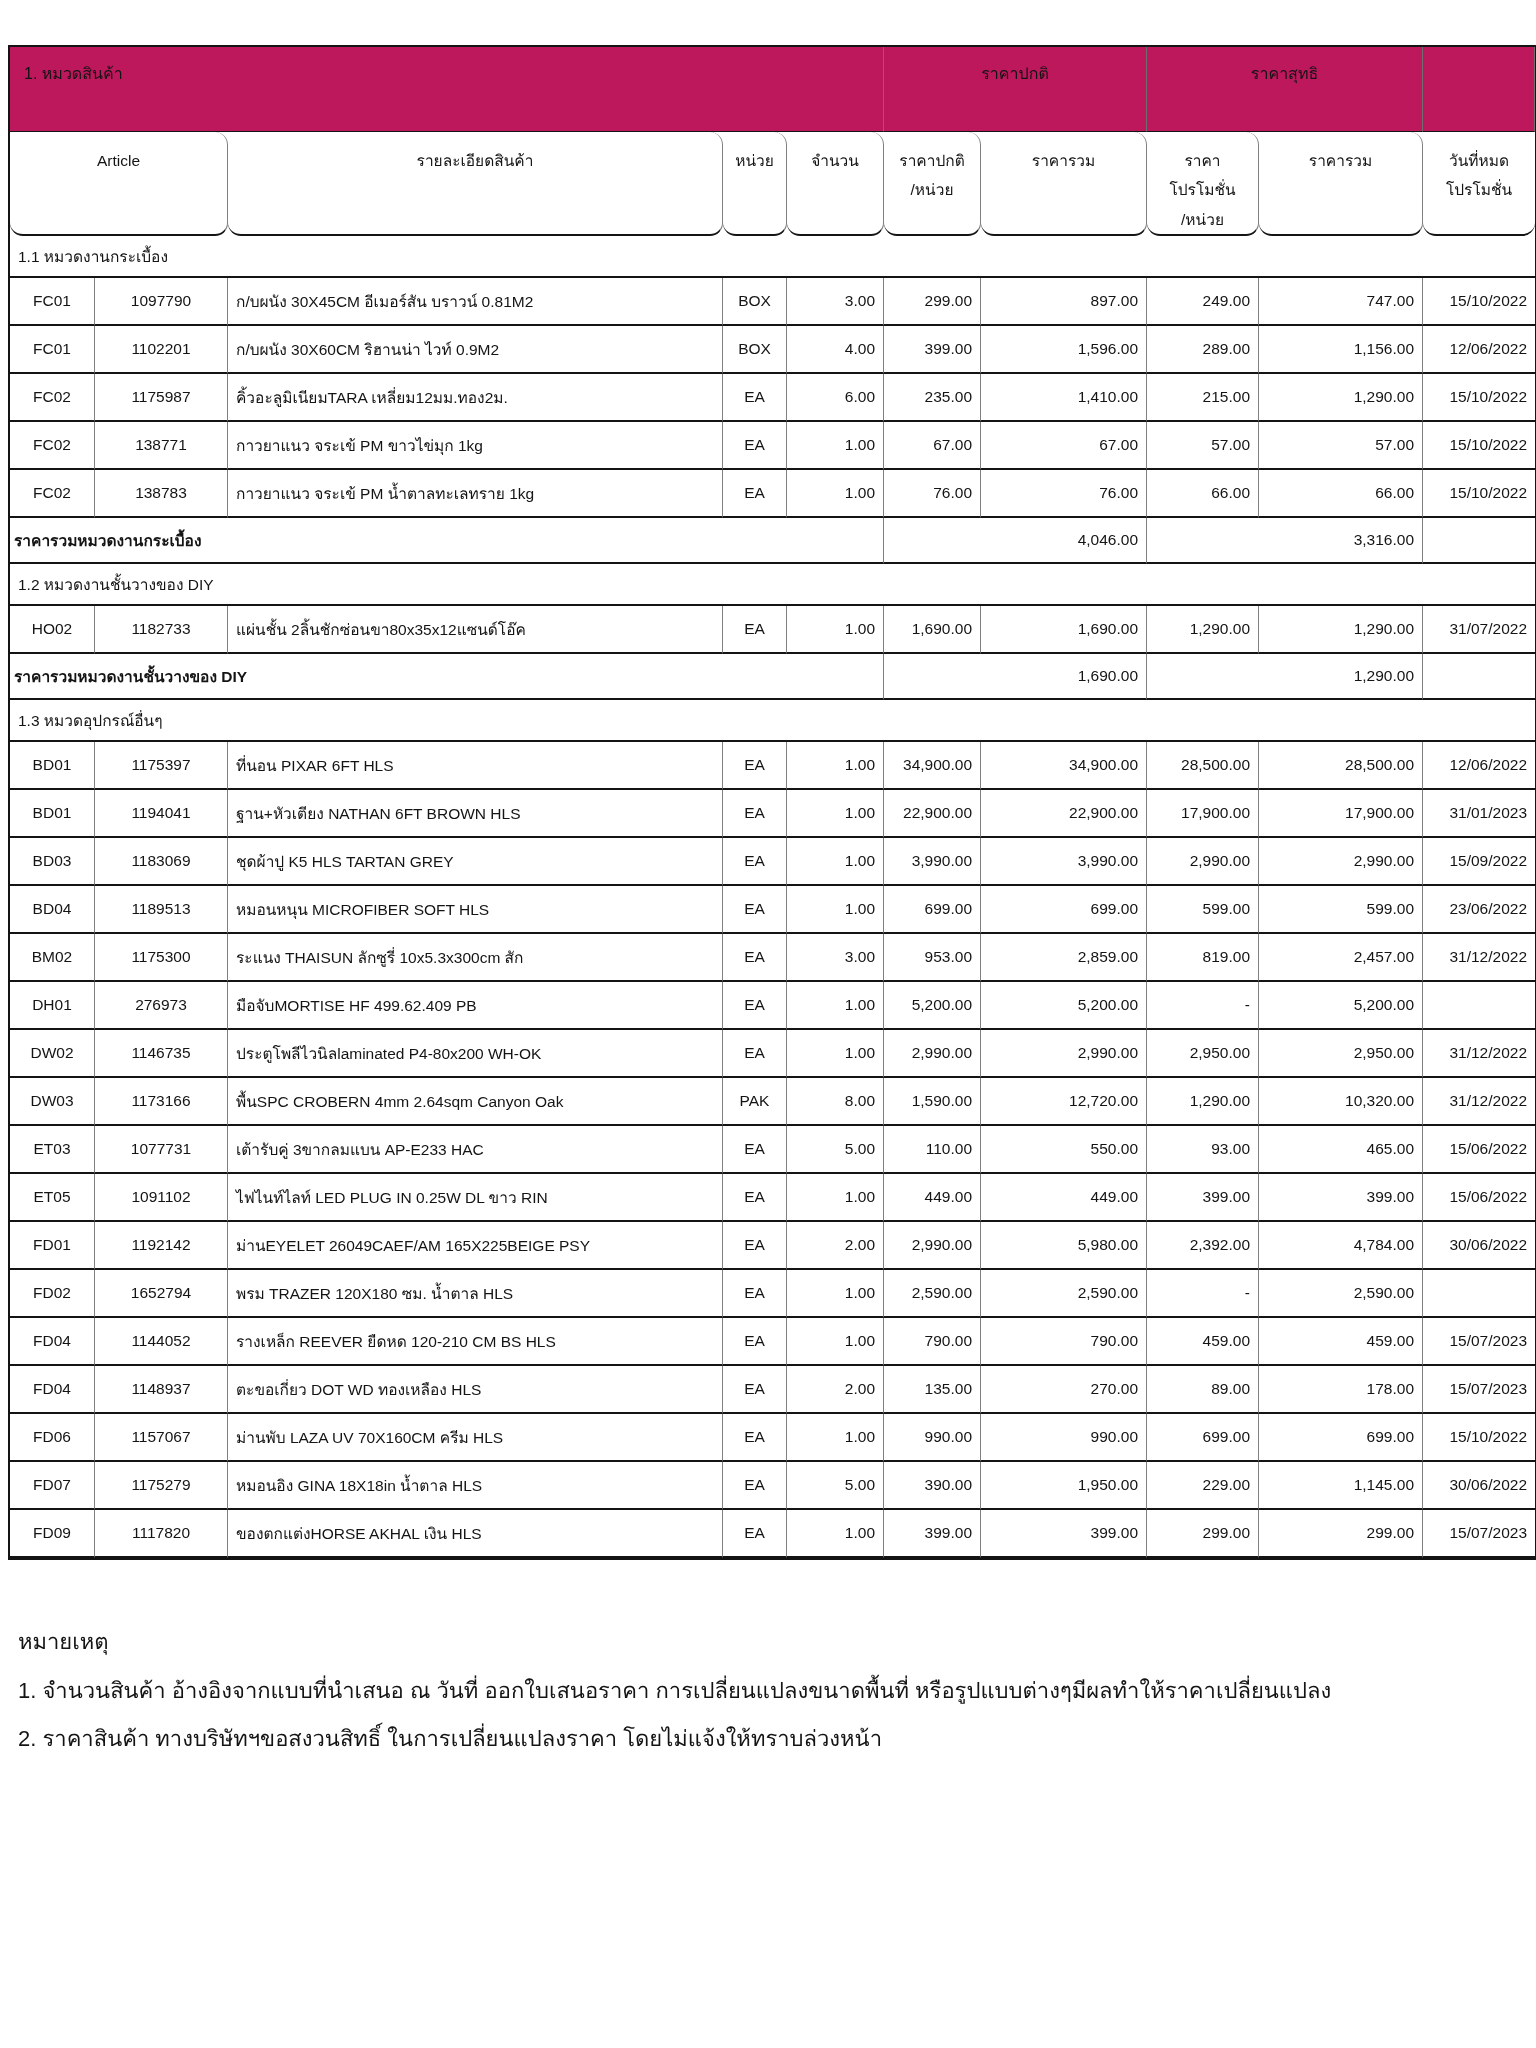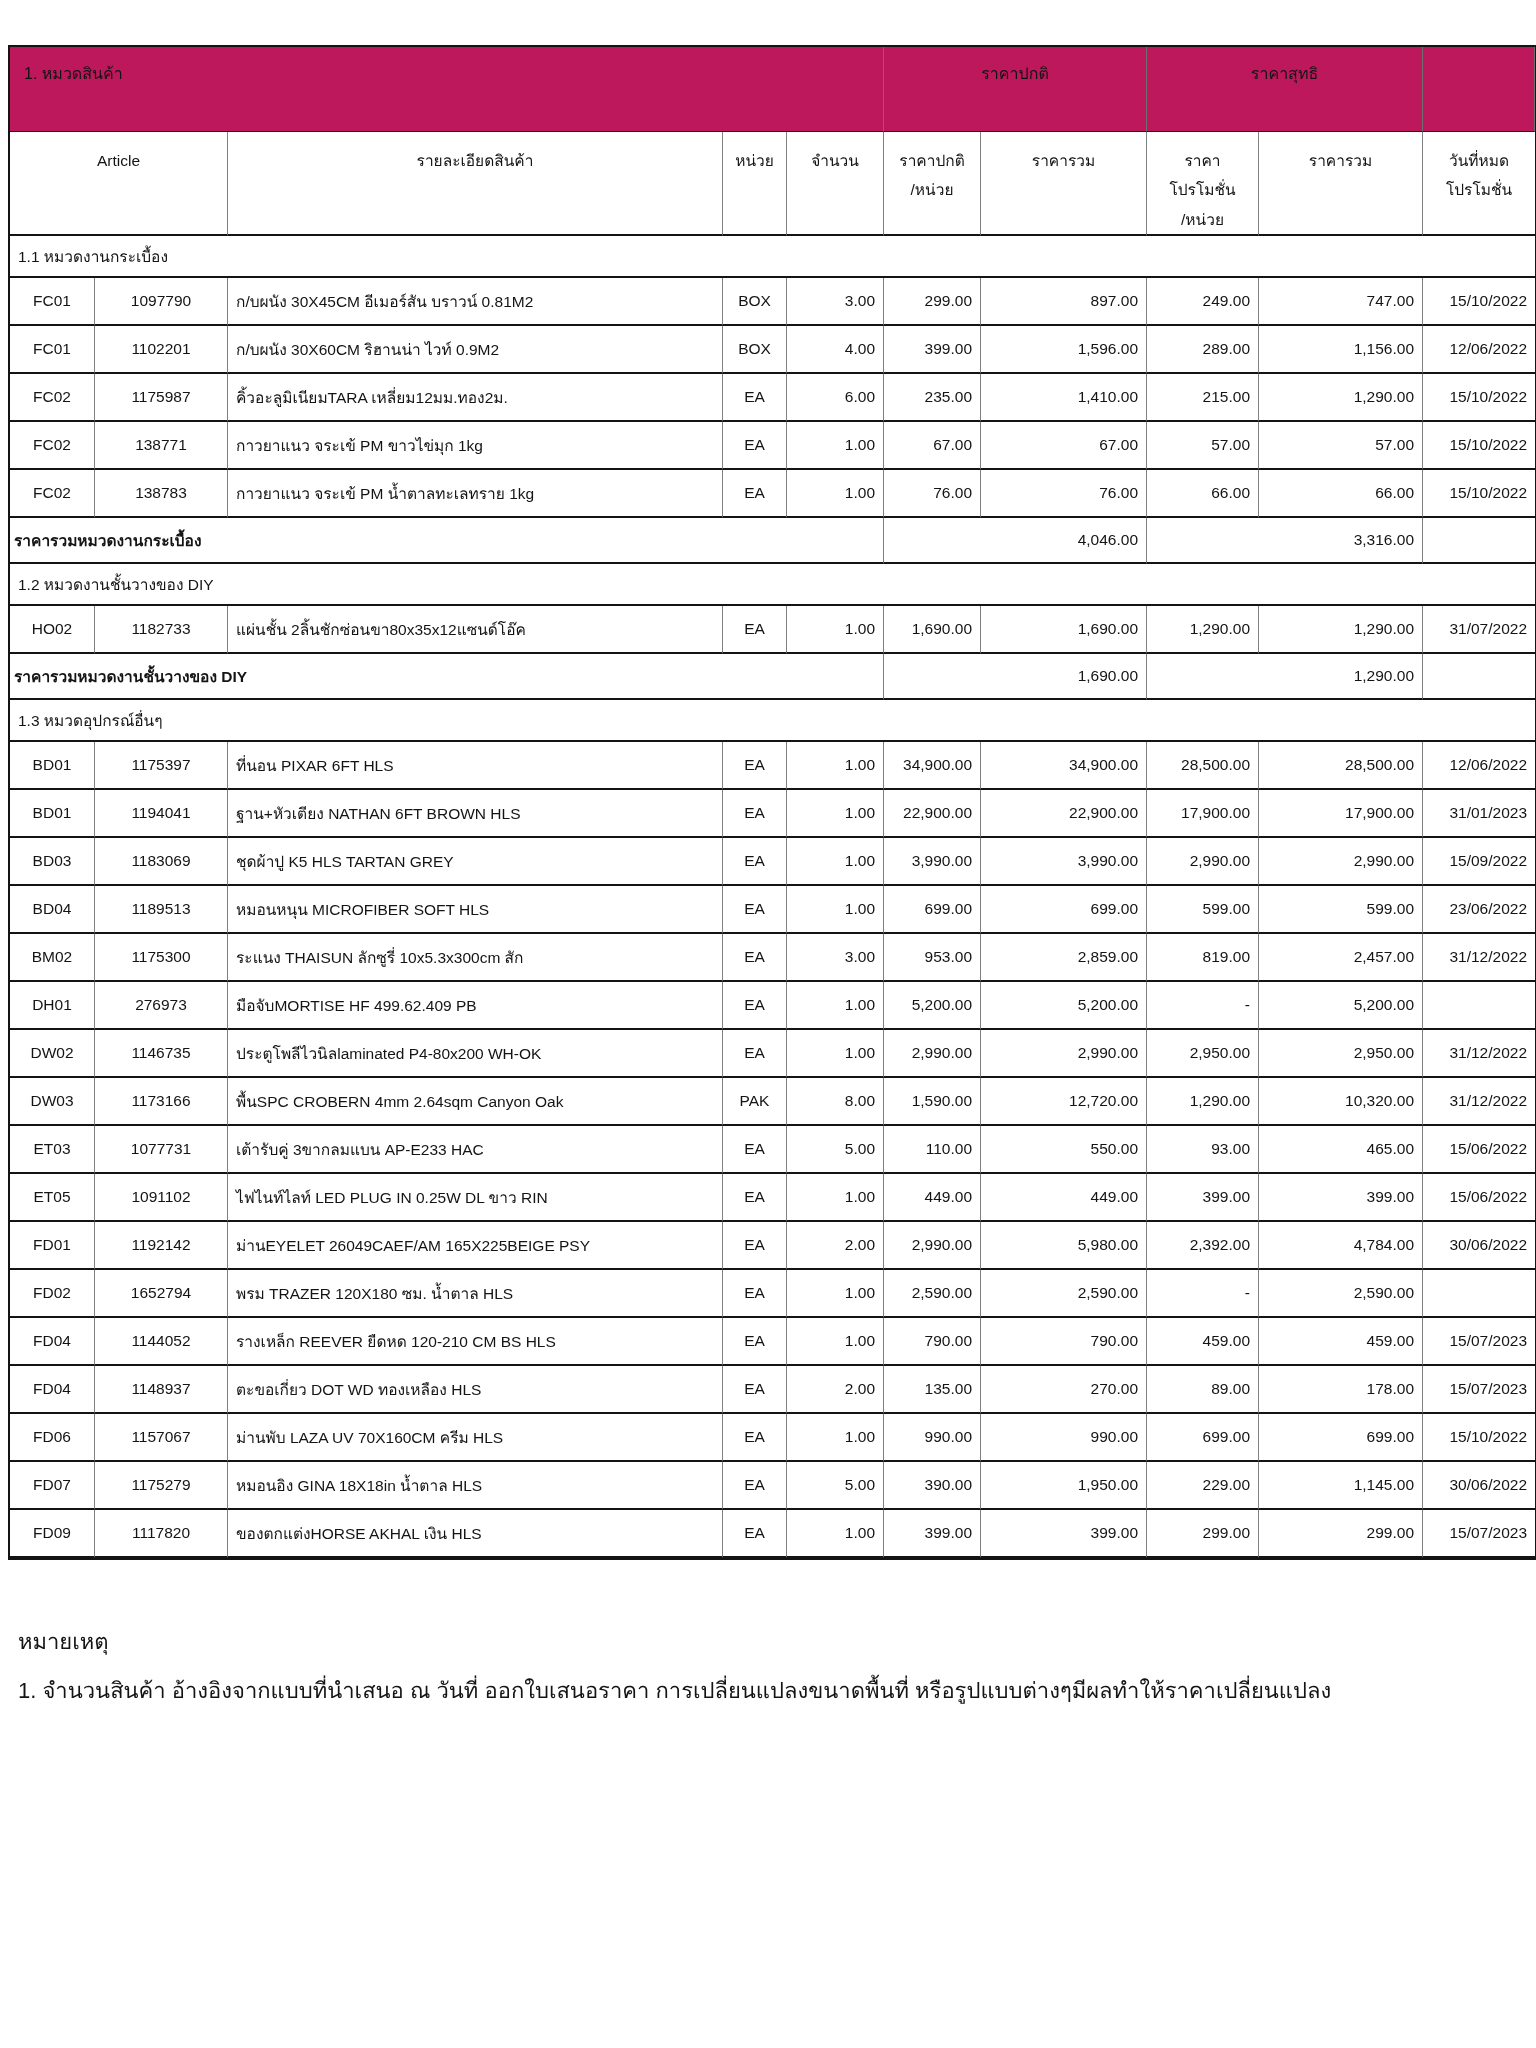--- a/index.html
+++ b/index.html
@@ -32,20 +32,21 @@
     height:70px;vertical-align:top;padding-top:14px;
     font-weight:normal;font-size:16px;text-align:center;
   }
   tr.gray-row th.l{text-align:left;padding-left:14px;}
   
   tr.col-head th{
     height:86px;vertical-align:top;padding-top:14px;
     font-weight:normal;font-size:15.5px;text-align:center;
     white-space:pre-line;line-height:1.9;
     border-bottom:2px solid #141414;
+    border-radius:13px;
   }
   
   tr.section-row td{
     height:40px;font-size:15.5px;text-align:left;
     vertical-align:middle;
   }
   tr.data-row td{height:46px;vertical-align:middle;}
   tr.subtotal-row td{height:44px;vertical-align:middle;}
   td.l{text-align:left;}
   td.c{text-align:center;}
@@ -393,15 +394,16 @@
           <td class="r">299.00</td>
           <td class="r">299.00</td>
           <td class="r">15/07/2023</td>
         </tr>
       </tbody>
   </table>
 
   <div class="notes">
     <div>หมายเหตุ</div>
     <div>1. จำนวนสินค้า อ้างอิงจากแบบที่นำเสนอ ณ วันที่ ออกใบเสนอราคา การเปลี่ยนแปลงขนาดพื้นที่ หรือรูปแบบต่างๆมีผลทำให้ราคาเปลี่ยนแปลง</div>
+    <div>2. ราคาสินค้า ทางบริษัทฯขอสงวนสิทธิ์ ในการเปลี่ยนแปลงราคา โดยไม่แจ้งให้ทราบล่วงหน้า</div>
   </div>
 
 </div>
 
 </body></html>

